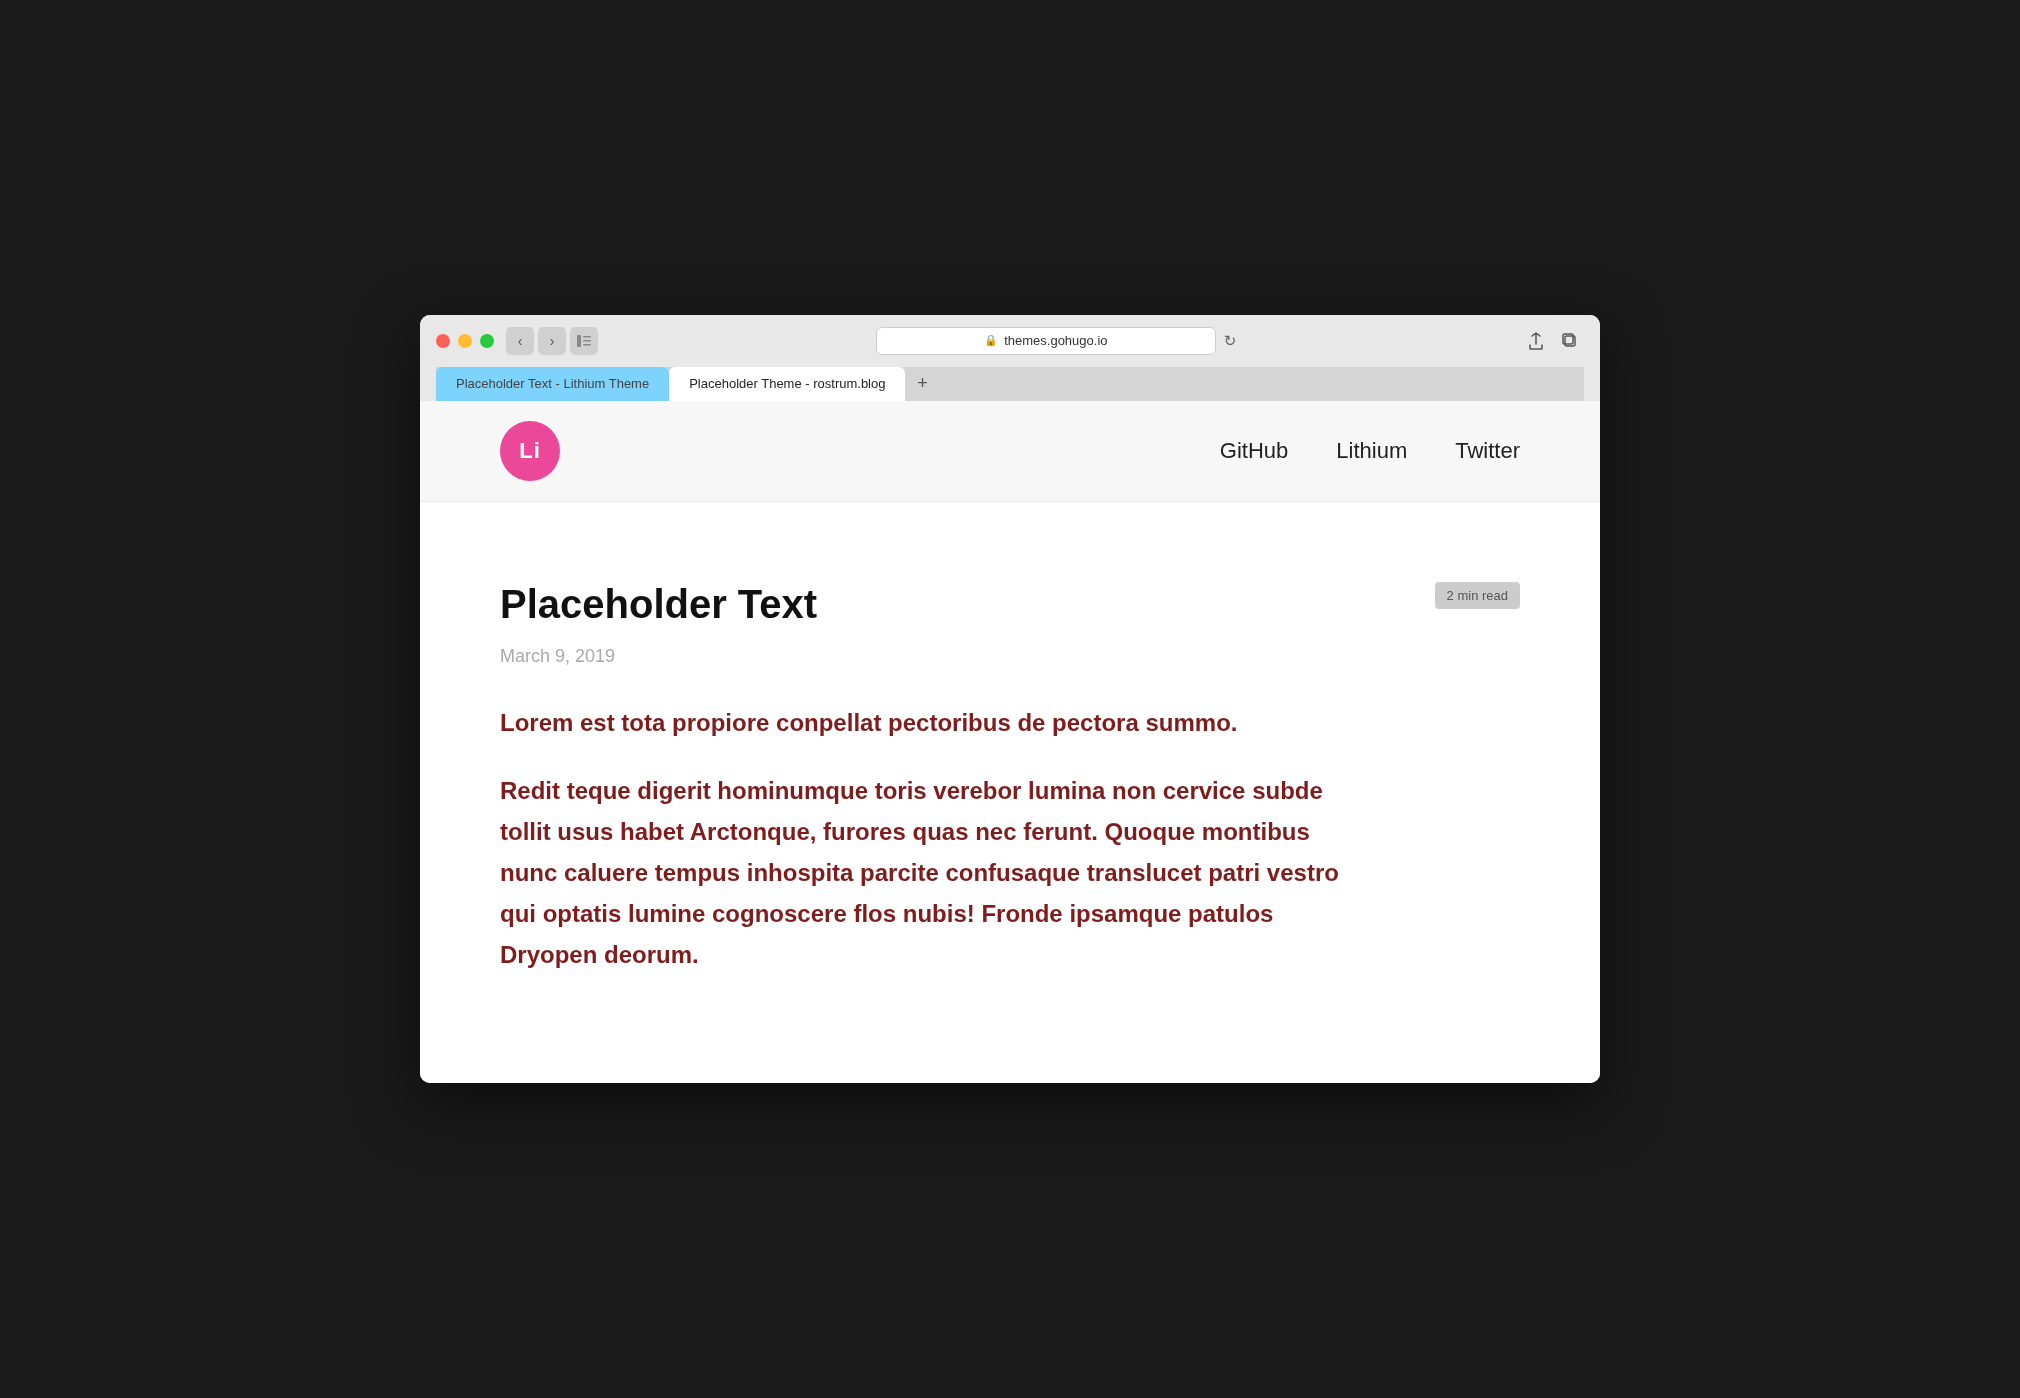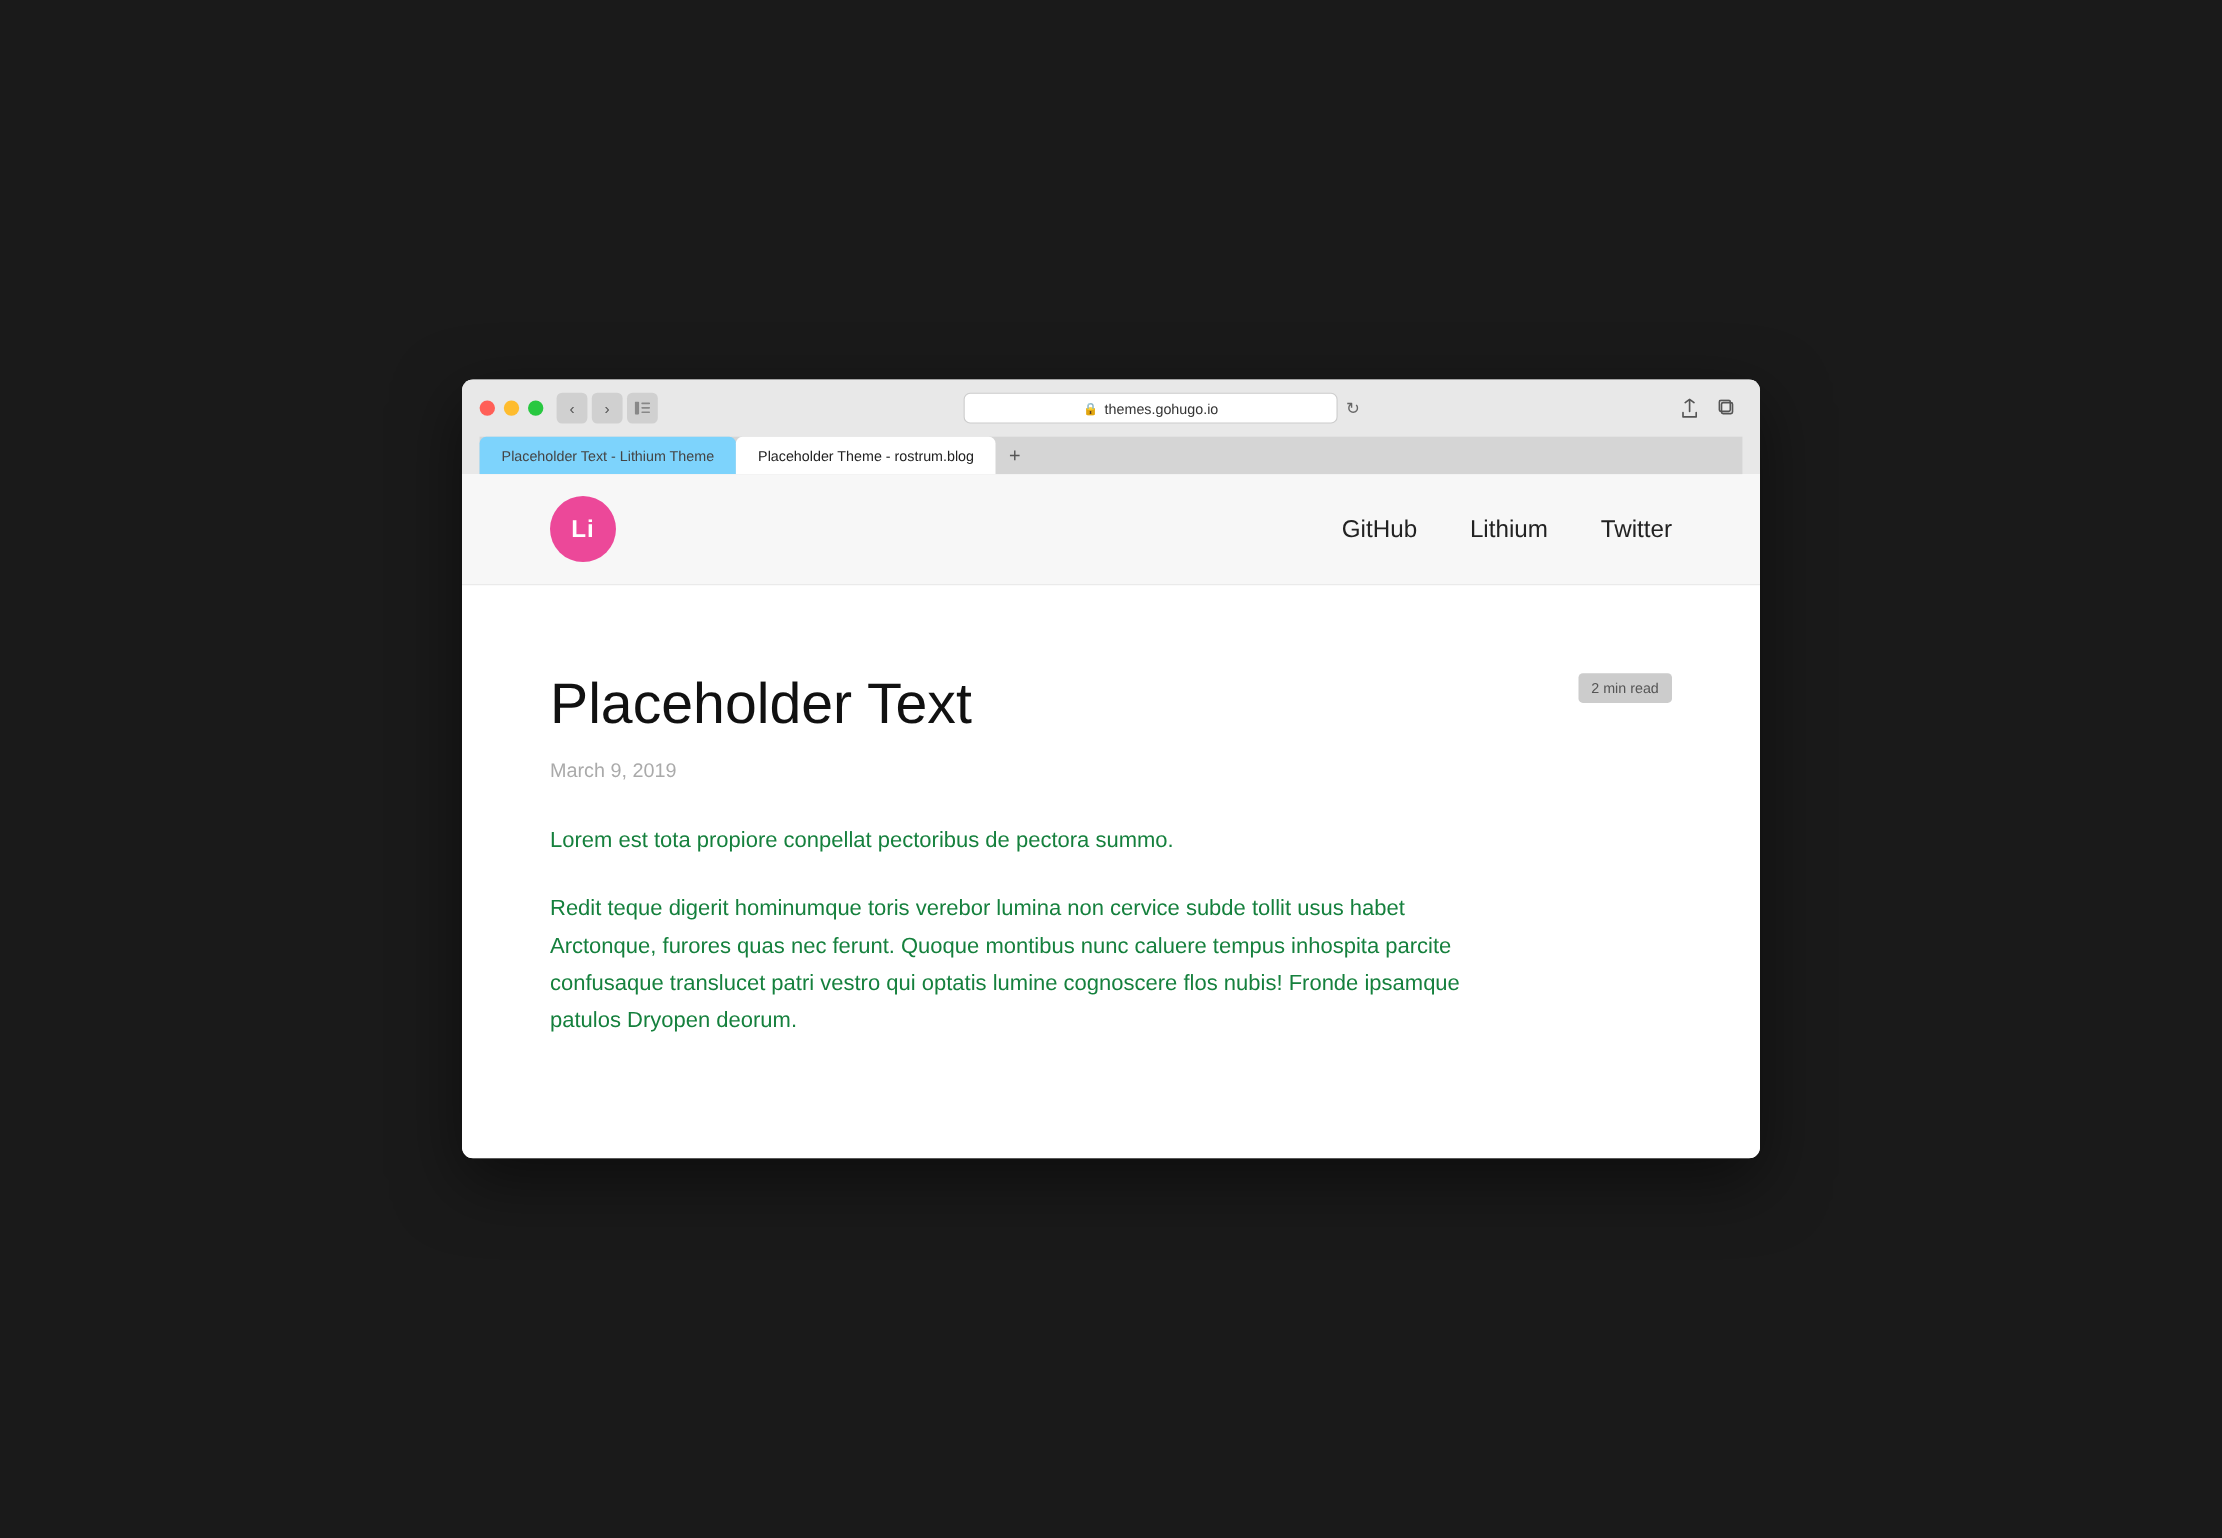--- a/index.html
+++ b/index.html
@@ -229,47 +229,48 @@
     }
 
     .article-header {
       display: flex;
       align-items: flex-start;
       justify-content: space-between;
       margin-bottom: 20px;
     }
 
     .article-title {
-      font-size: 52px;
-      font-weight: 400;
+      font-size: 40px;
+      font-weight: 700;
       color: #111;
       line-height: 1.1;
     }
 
     .read-time-badge {
       background: #cccccc;
       color: #555;
       font-size: 13px;
       padding: 6px 12px;
       border-radius: 4px;
       white-space: nowrap;
     }
 
     .article-date {
       font-size: 18px;
       color: #aaa;
       margin-bottom: 36px;
     }
 
     .article-body p {
-      font-size: 20px;
-      color: #15803d;
+      font-size: 24px;
+      color: #7f1d1d;
       line-height: 1.7;
       margin-bottom: 28px;
       max-width: 870px;
+      font-weight: bold;
     }
   </style>
 </head>
 <body>
 
 <div class="browser-window">
 
   <div class="title-bar">
     <div class="title-bar-top">
       <div class="traffic-lights">

